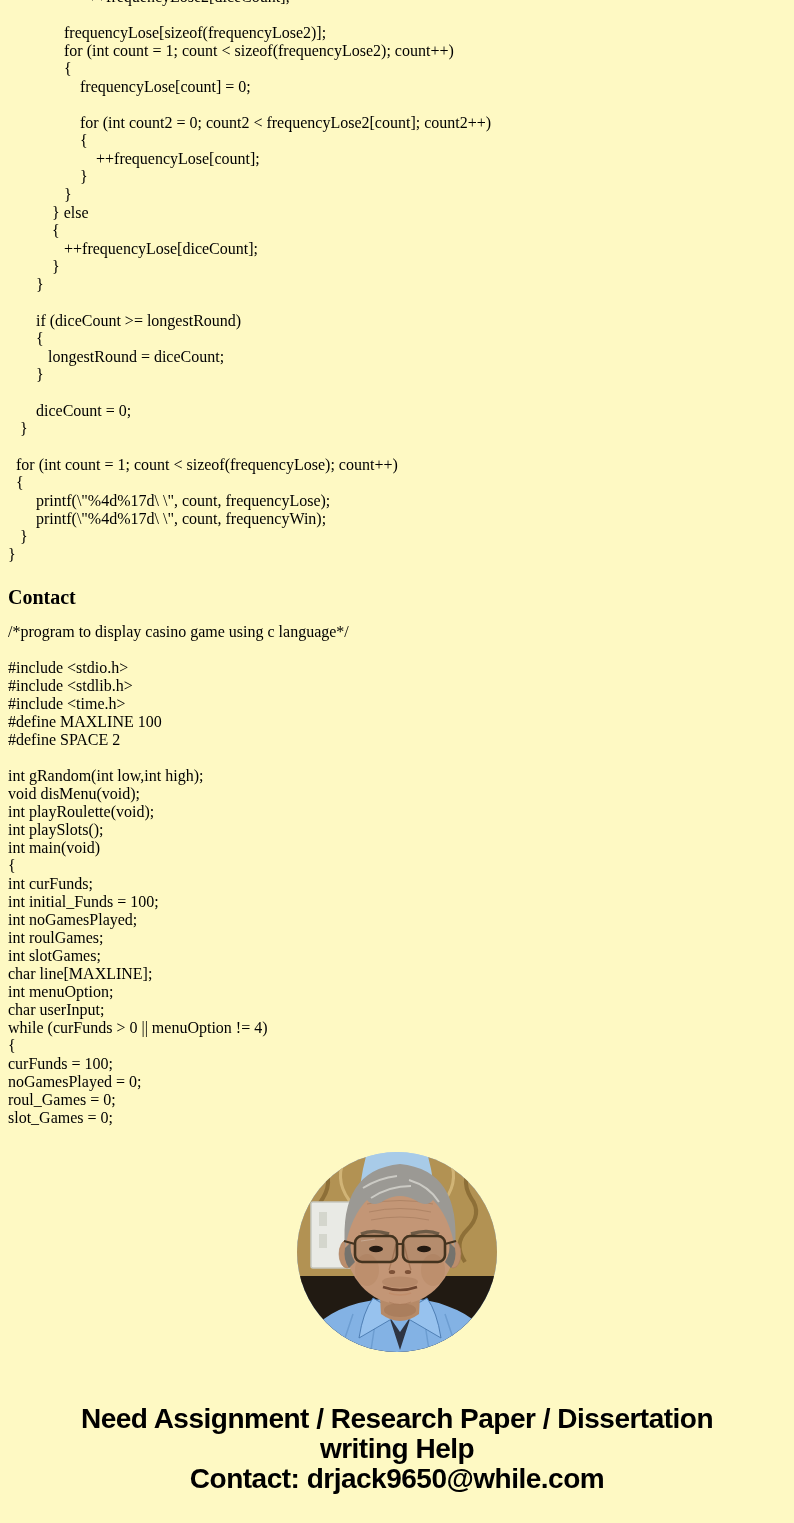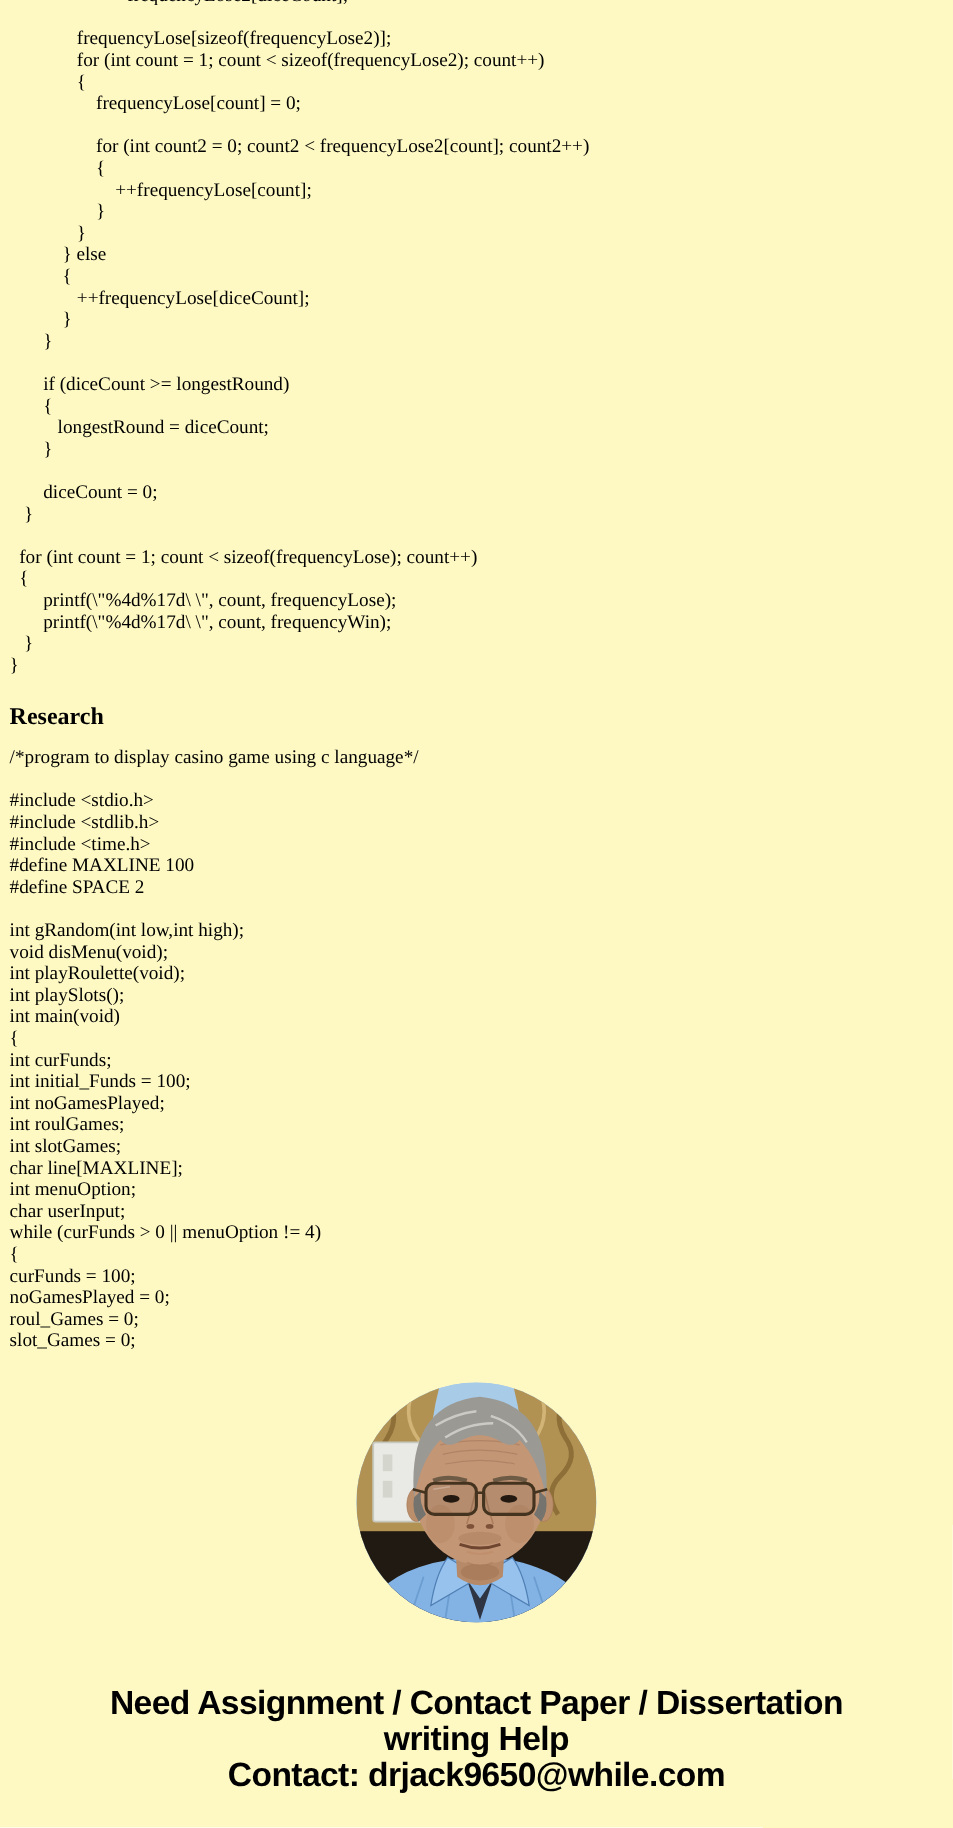--- a/index.html
+++ b/index.html
@@ -62,21 +62,21 @@
        diceCount = 0;
    }
 
   for (int count = 1; count &lt; sizeof(frequencyLose); count++)
   {
        printf(\"%4d%17d\ \", count, frequencyLose);
        printf(\"%4d%17d\ \", count, frequencyWin);
    }
 }</div>
 
-  <div class="solution-heading">Research</div>
+  <div class="solution-heading">Contact</div>
 
   <div class="code">/*program to display casino game using c language*/
 
 #include &lt;stdio.h&gt;
 #include &lt;stdlib.h&gt;
 #include &lt;time.h&gt;
 #define MAXLINE 100
 #define SPACE 2
 
 int gRandom(int low,int high);
@@ -182,18 +182,18 @@
           <rect x="106" y="84" width="42" height="26" rx="7" stroke-width="2.6"></rect>
           <path d="M100,92 L106,92" stroke-width="2.2" fill="none"></path>
           <path d="M58,92 L47,89 M148,92 L159,89" stroke-width="2.2" fill="none"></path>
           <path d="M64,89 L78,87" stroke="#ffffff" stroke-width="1.2" opacity="0.25" fill="none"></path>
         </g>
       </svg>
     </div>
   </div>
 
   <div class="footer">
-    <div class="footer-line">Need Assignment / Contact Paper / Dissertation</div>
+    <div class="footer-line">Need Assignment / Research Paper / Dissertation</div>
     <div class="footer-line">writing Help</div>
     <div class="footer-line">Contact: drjack9650@while.com</div>
   </div>
 
 </div>
 
 </body></html>

